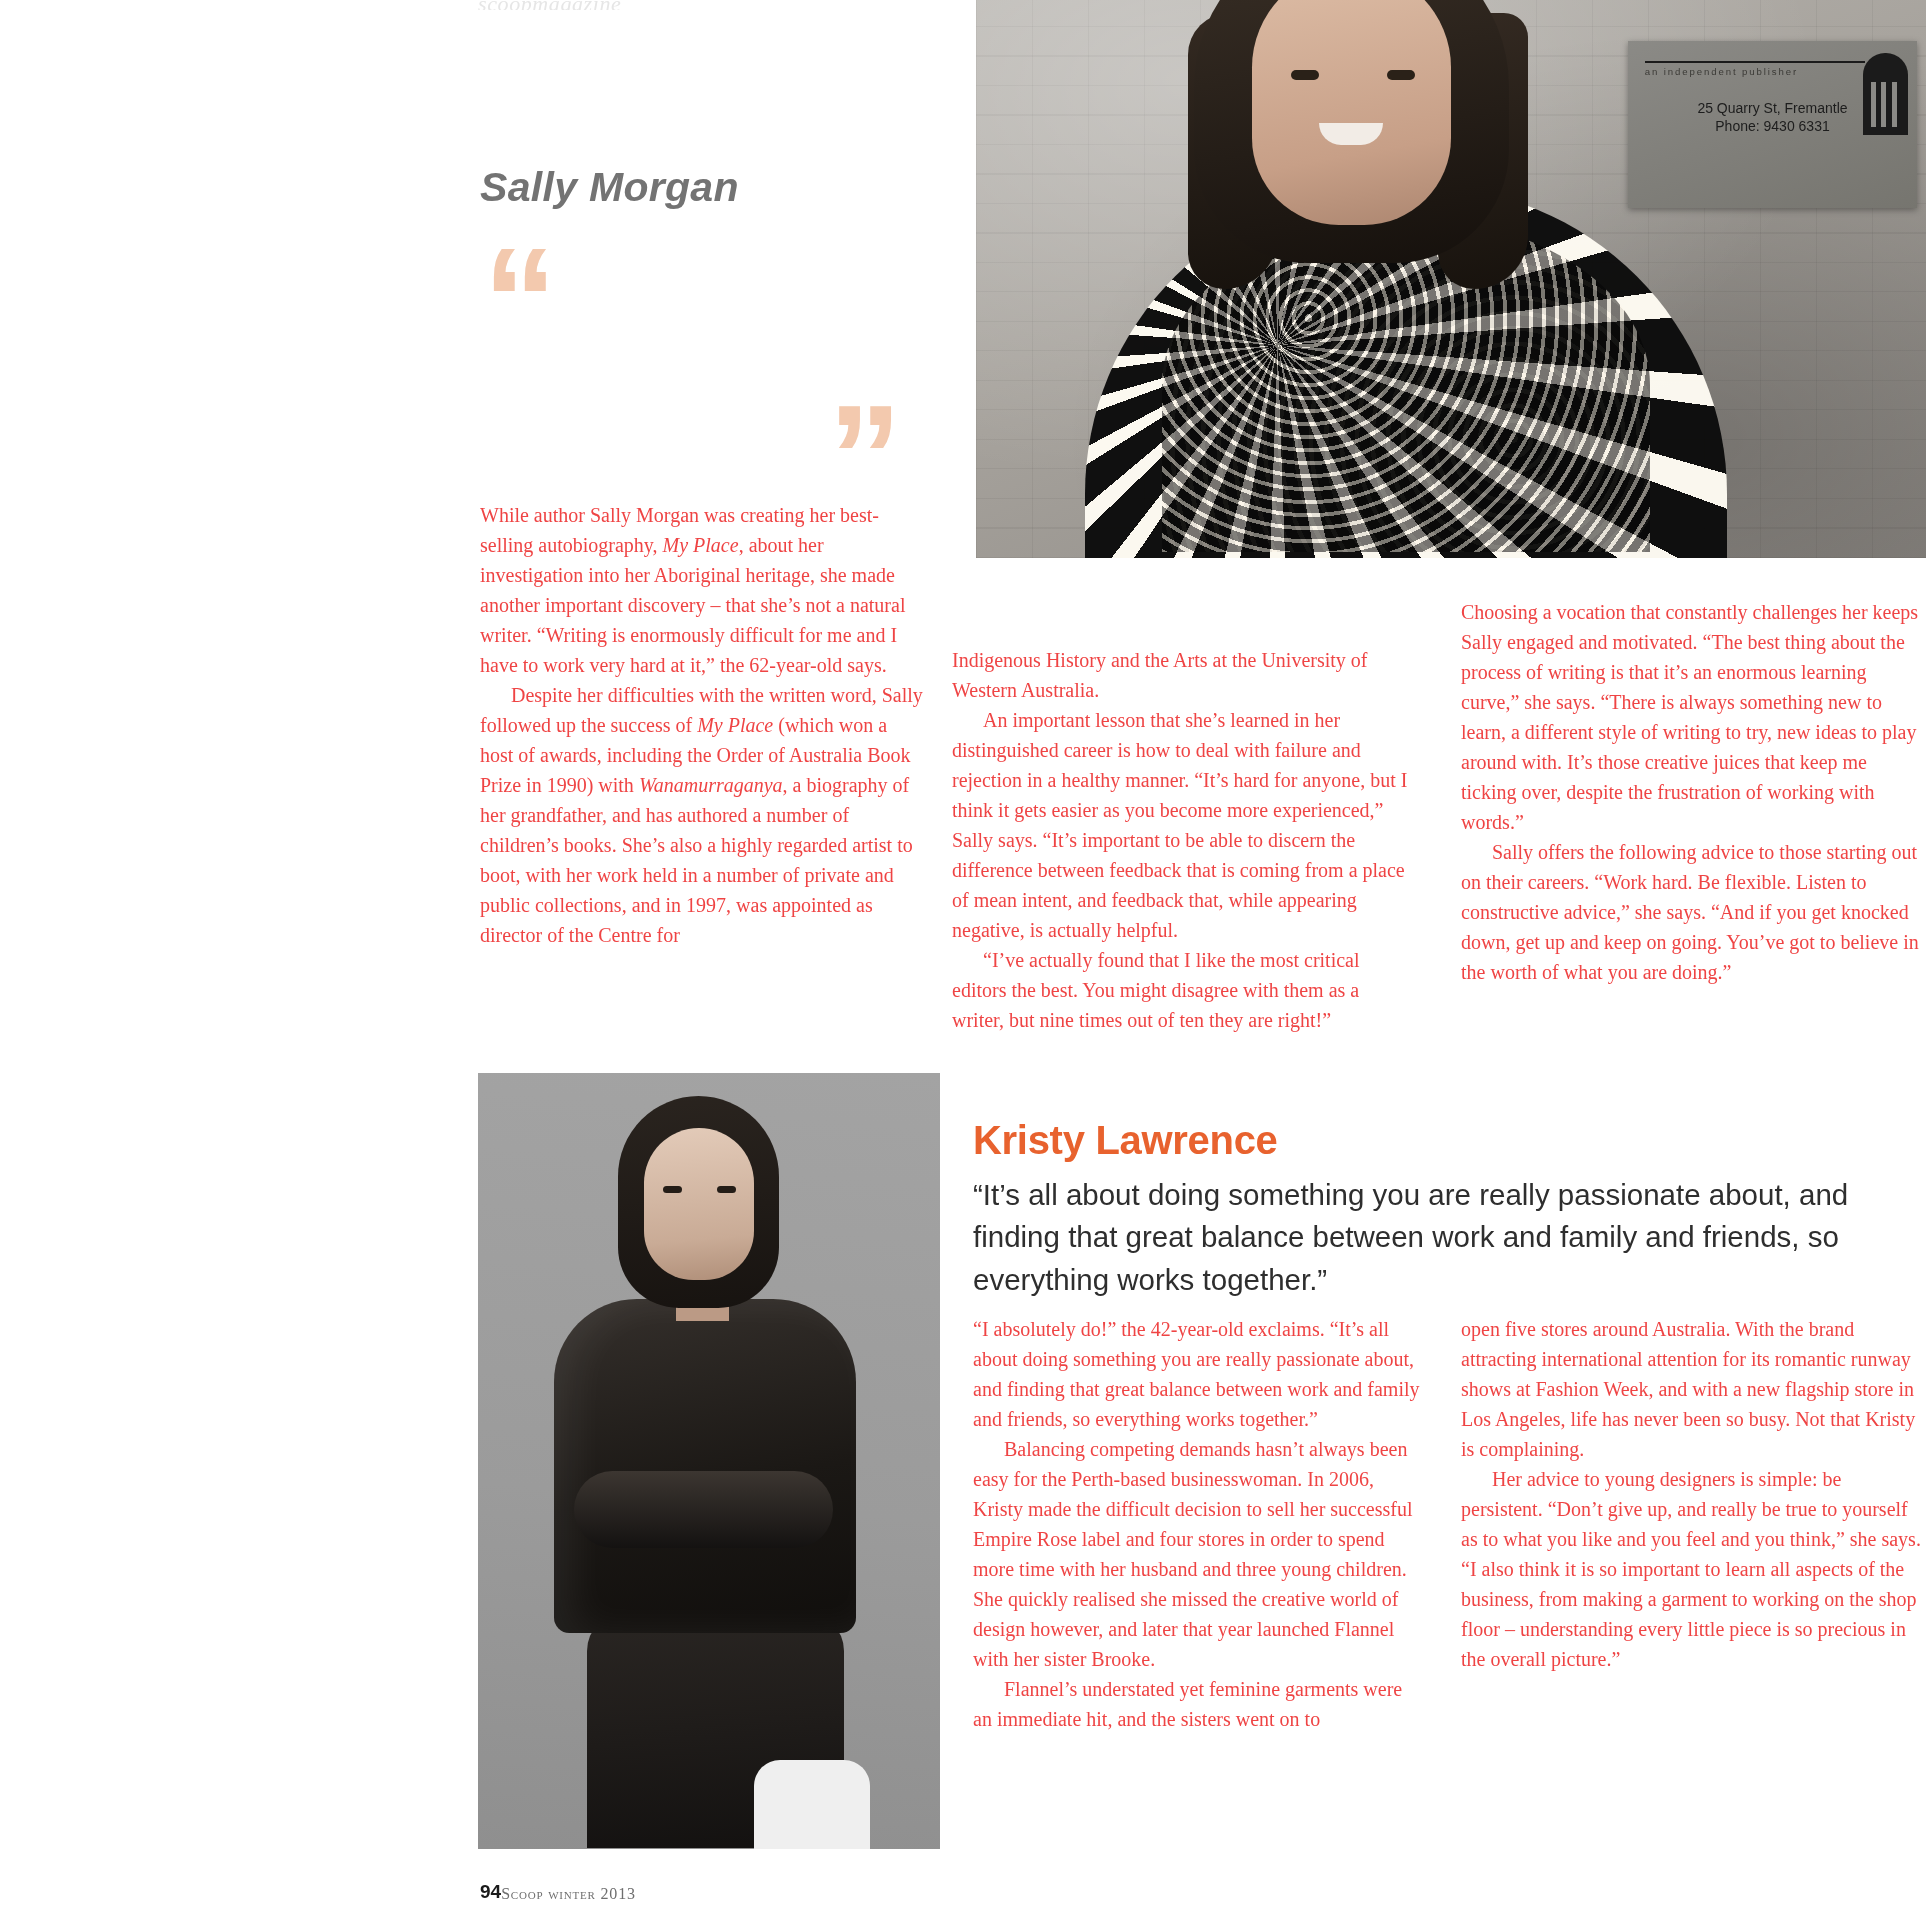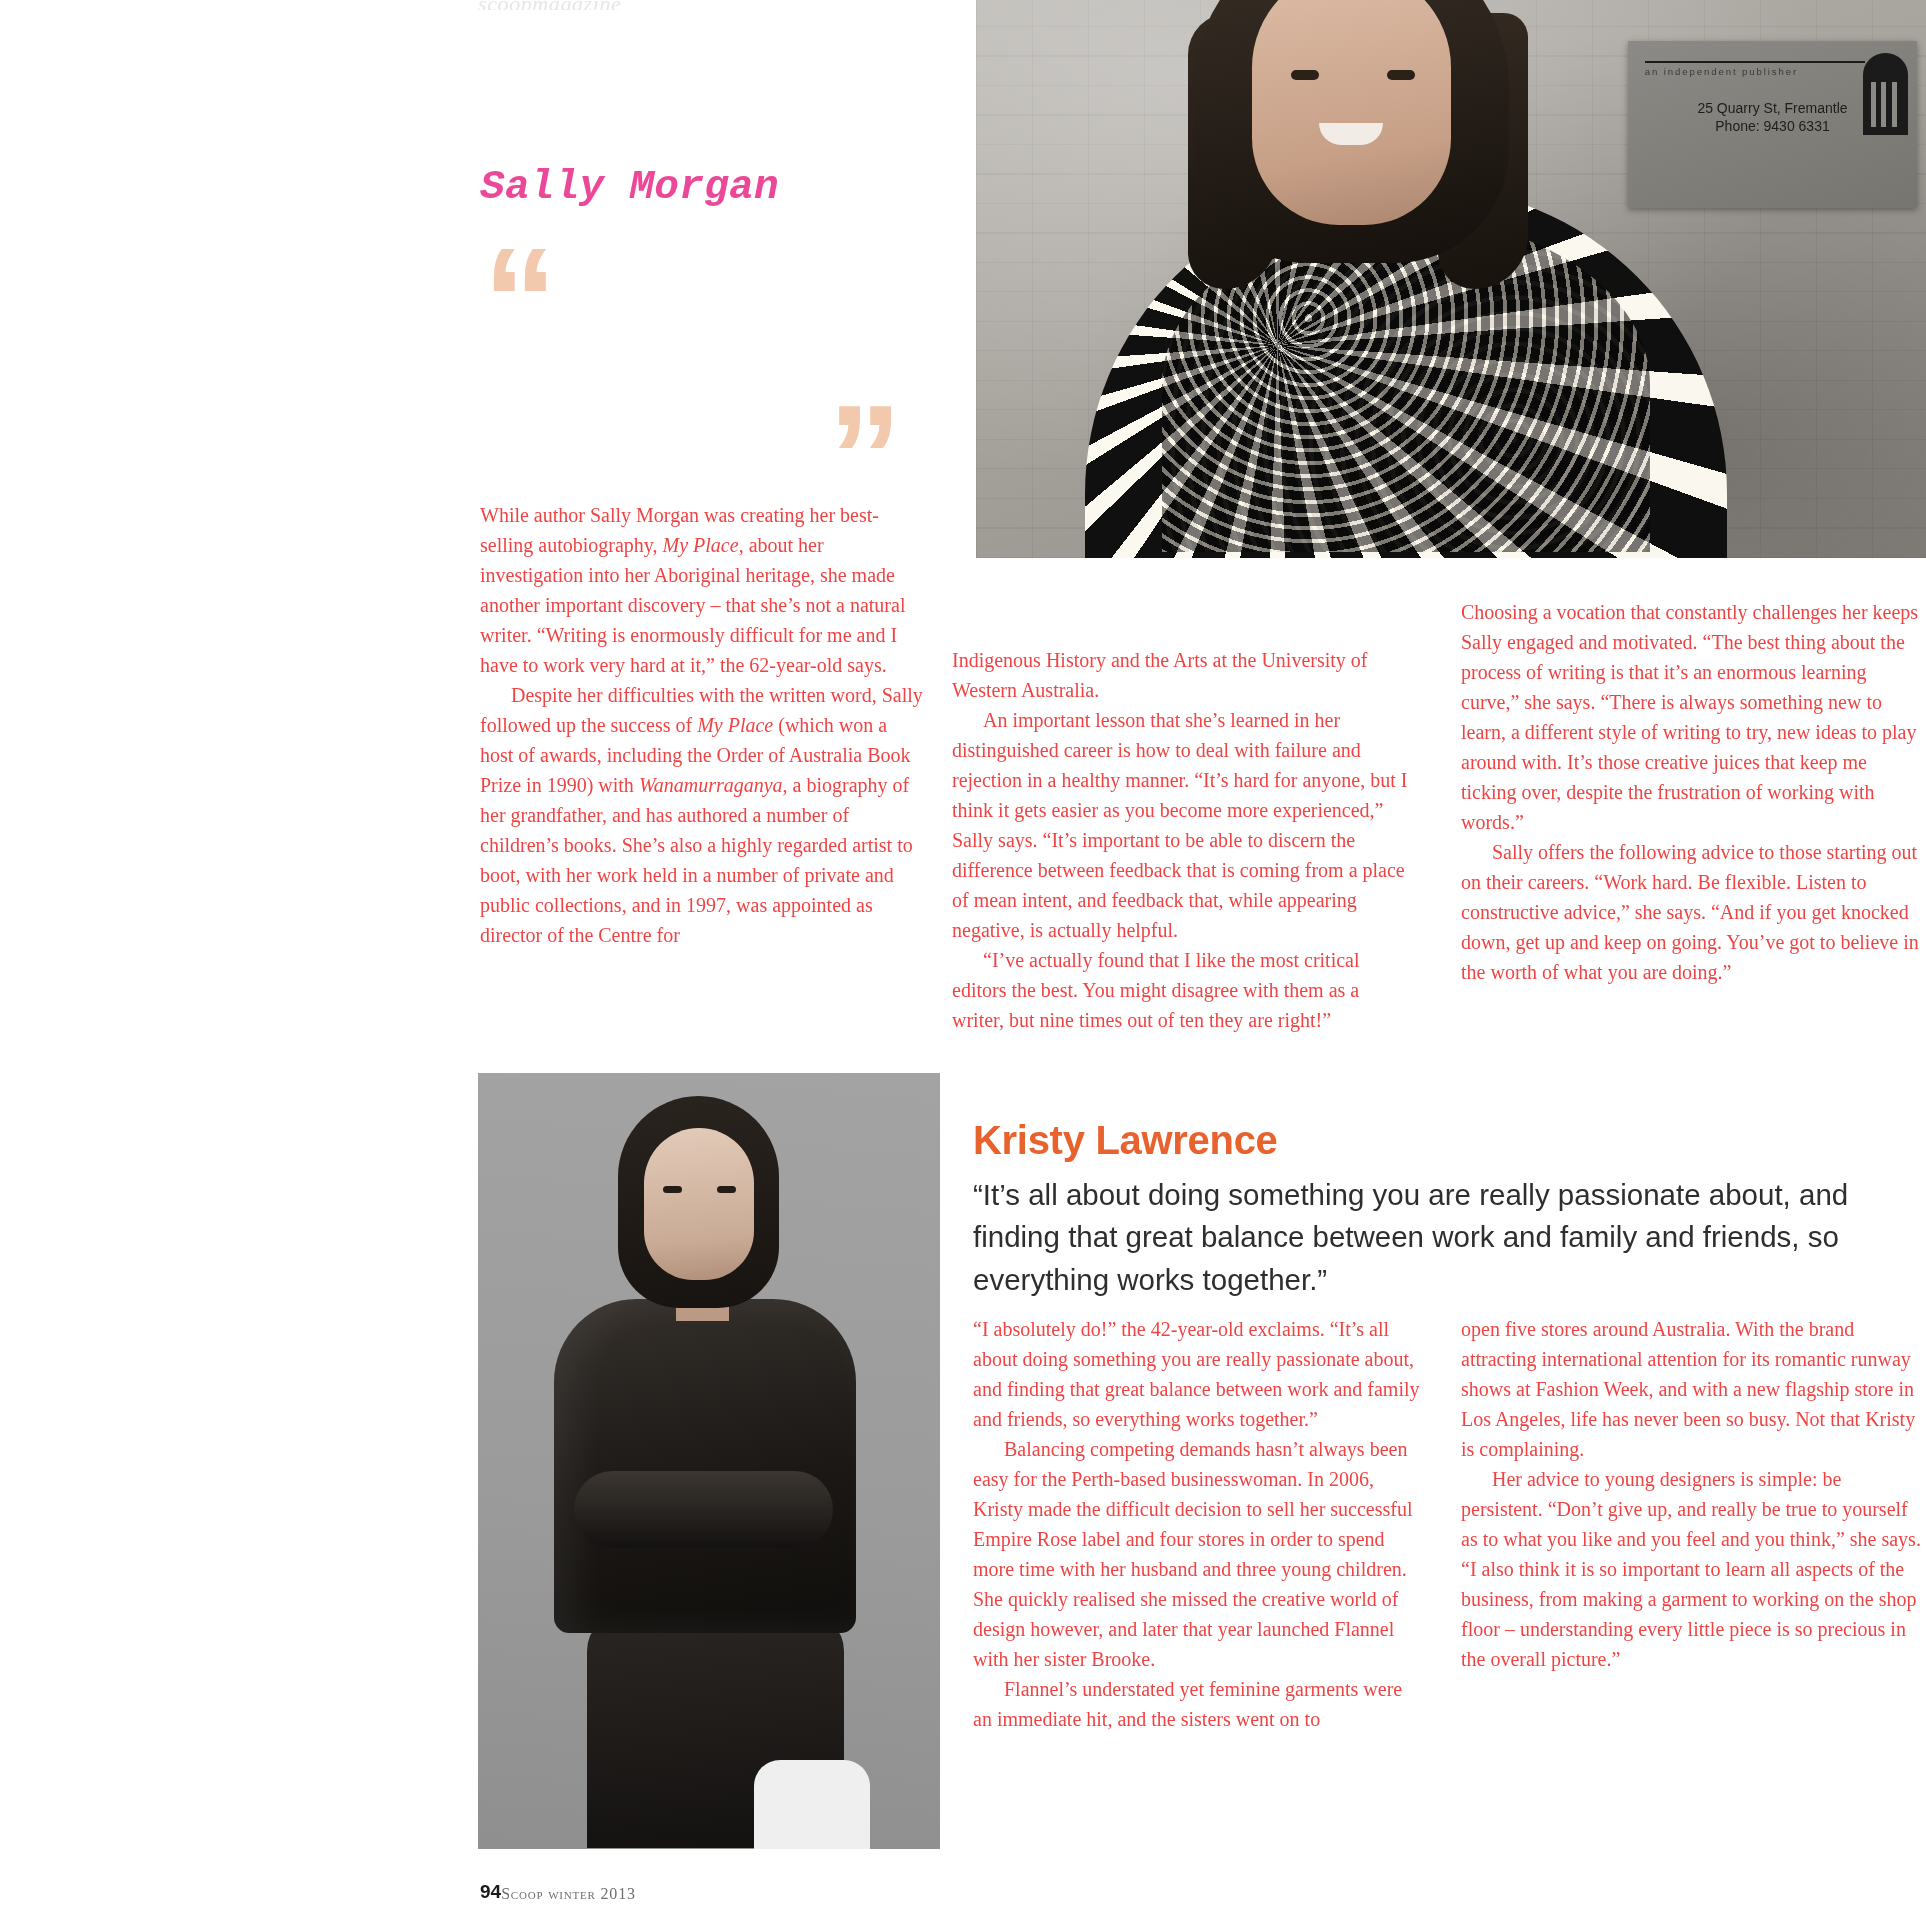--- a/index.html
+++ b/index.html
@@ -206,24 +206,24 @@
   .pk-stool {
     position: absolute; left: 276px; top: 687px;
     width: 116px; height: 89px;
     background: #efefef;
     border-radius: 26px 26px 0 0;
   }
 
   
   .kicker-name {
     position: absolute;
-    font-family: Liberation Mono, monospace;
+    font-family: Liberation Sans, sans-serif;
     font-style: italic;
     font-weight: 700;
-    color: #ec4899;
+    color: #737373;
   }
   #sally-name { left: 480px; top: 164px; font-size: 41px; letter-spacing: 0.3px; }
 
   .pullquote {
     position: absolute;
     font-family: "Liberation Sans", sans-serif;
     font-weight: 400;
     color: #2e2e2e;
   }
   #sally-quote {

